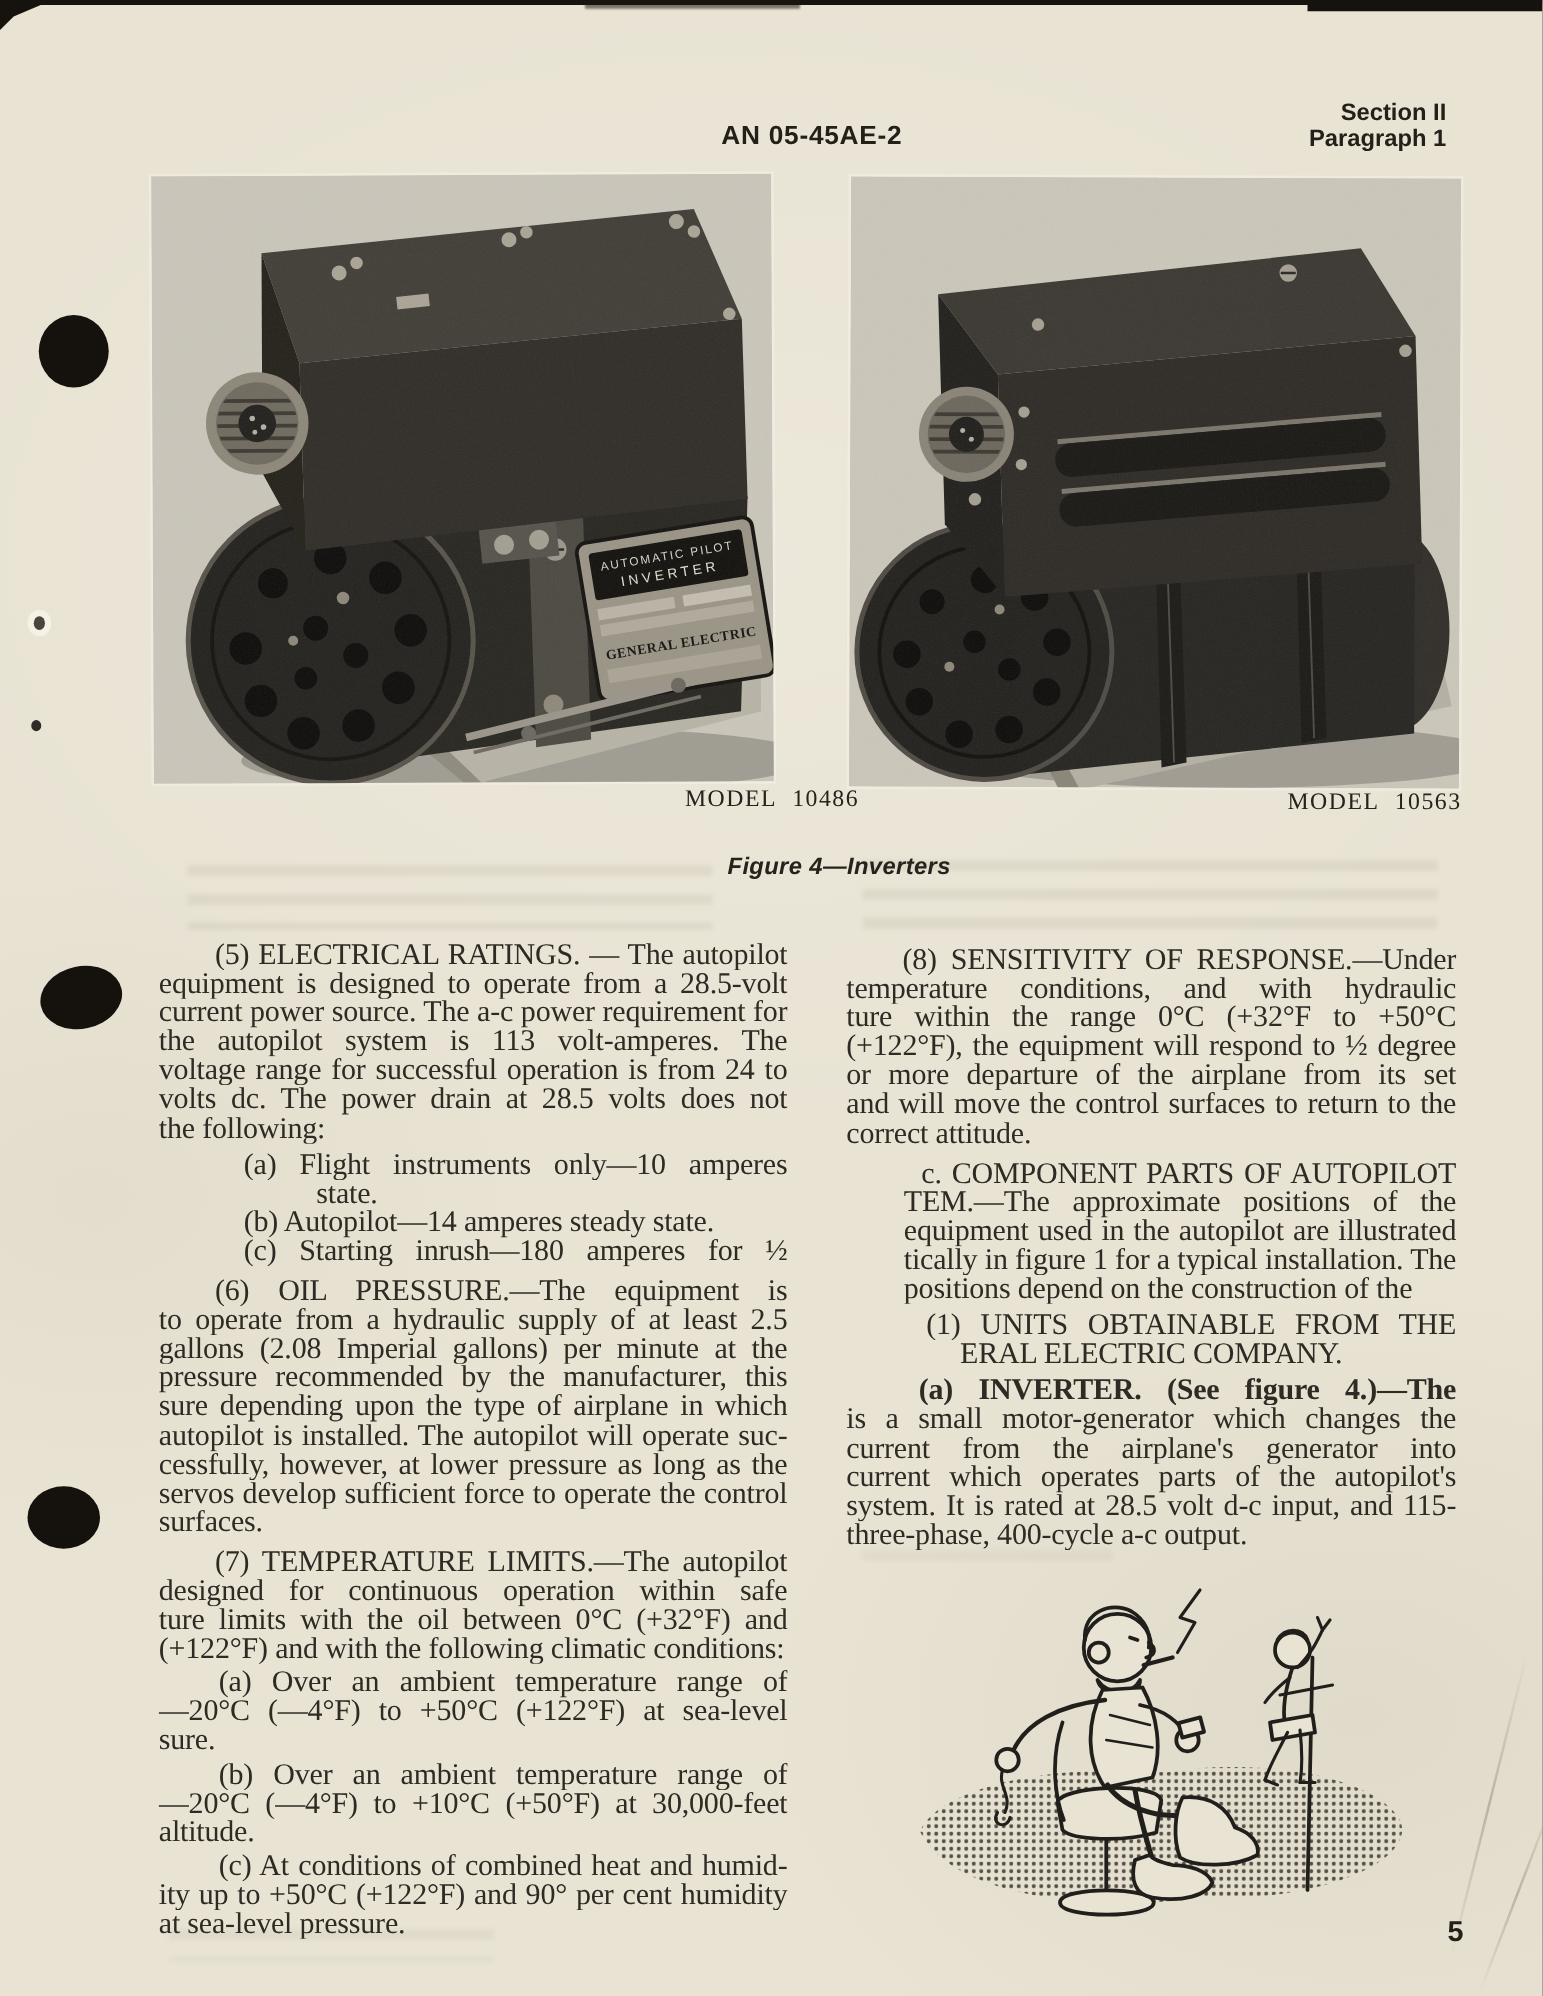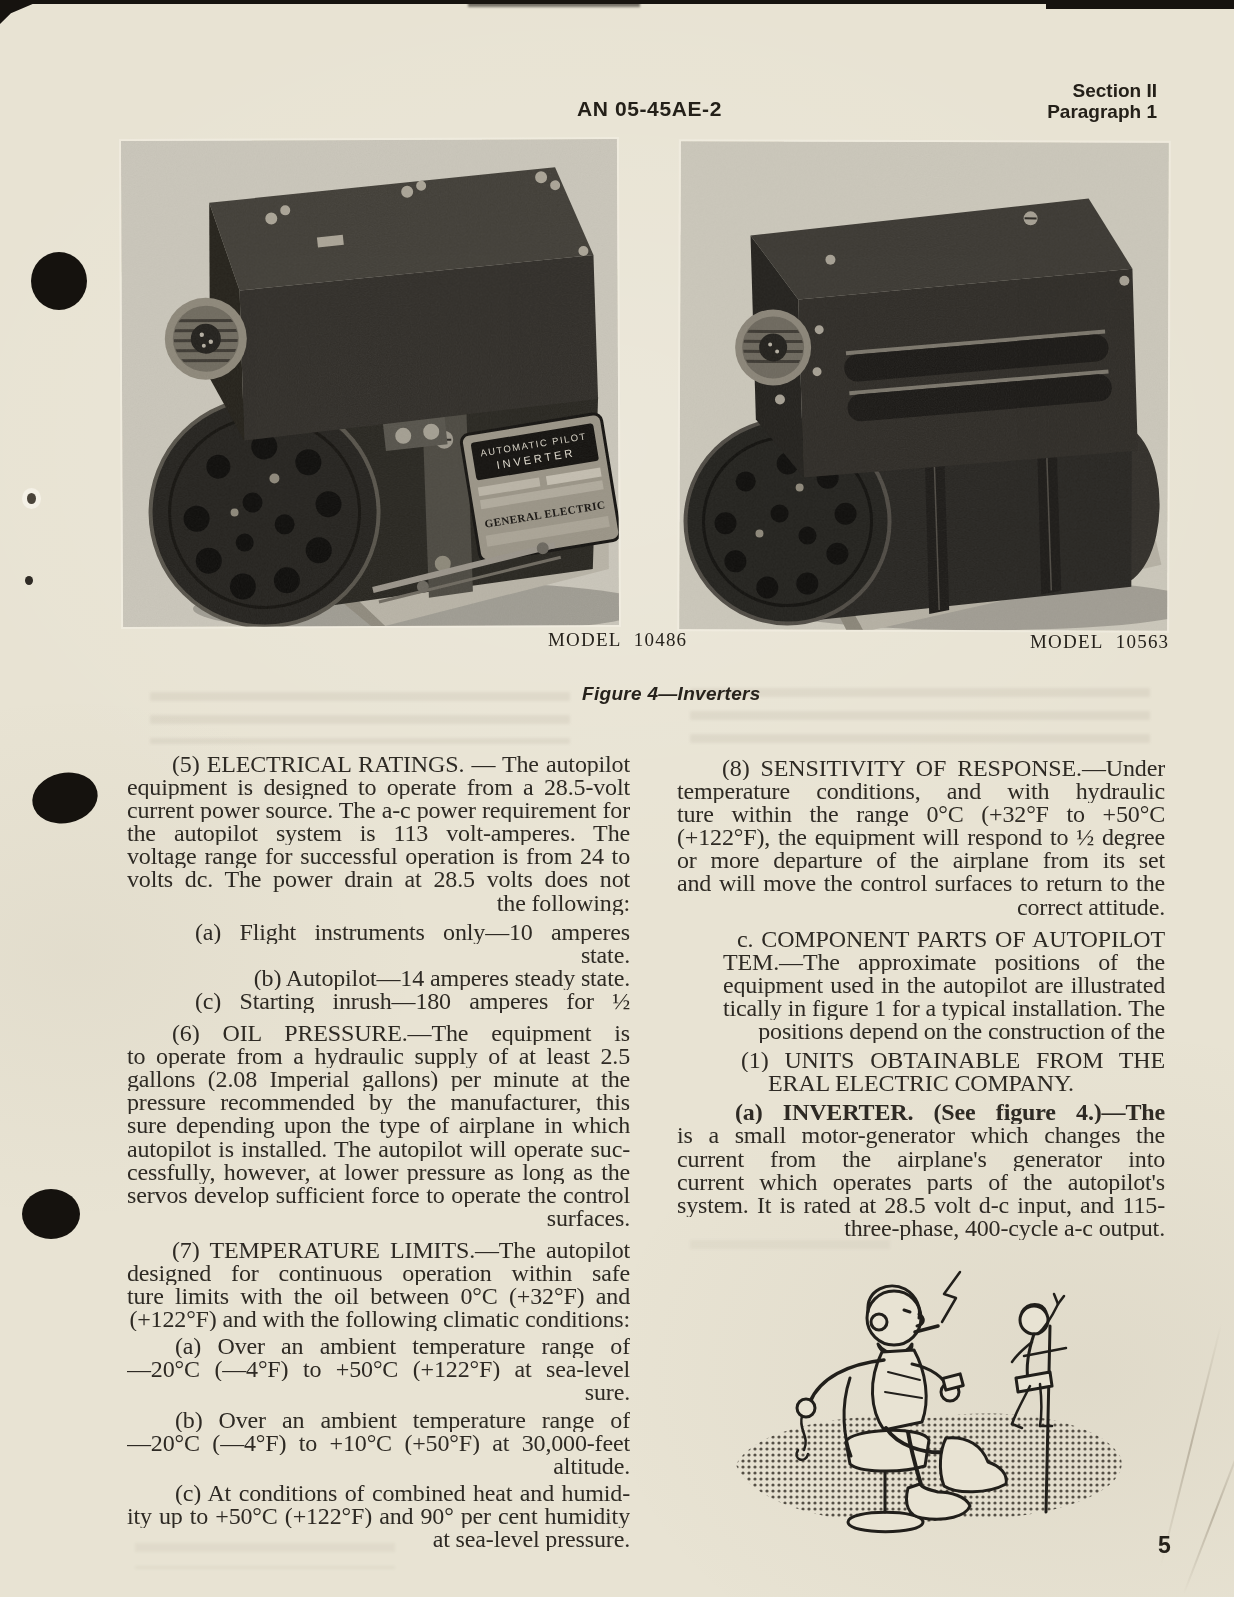--- a/index.html
+++ b/index.html
@@ -37,21 +37,21 @@
   .photoR{left:680px;top:142px;width:488px;height:488px;transform:rotate(.2deg);}
   .model{font:19px "Liberation Serif",serif;letter-spacing:1.2px;word-spacing:7px;color:#26221c;white-space:nowrap;}
   .modelL{left:503px;top:629px;margin-left:45px;}
   .modelR{left:1030px;top:631px;}
   .figcap{left:582px;top:683px;font:italic 700 19px "Liberation Sans",sans-serif;color:#26221c;white-space:nowrap;letter-spacing:.3px;}
 
   
   .col{position:absolute;font-size:24px;letter-spacing:-.15px;color:#2e2a24;}
   .colL{left:127px;top:753px;width:503px;}
   .colR{left:677px;top:757px;width:488px;}
-  .line{line-height:23.1px;height:23.1px;overflow:hidden;text-align:right;}
+  .line{line-height:23.1px;height:23.1px;overflow:hidden;text-align:left;}
   .line.j{text-align:justify;text-align-last:justify;}
   .line.ctr{text-align:center;text-align-last:center;}
 
   .pagenum{left:1158px;top:1532px;font:700 23px "Liberation Sans",sans-serif;color:#242019;}
 
   .cartoon{left:698px;top:1260px;width:442px;height:296px;}
 </style>
 </head>
 <body>
 

